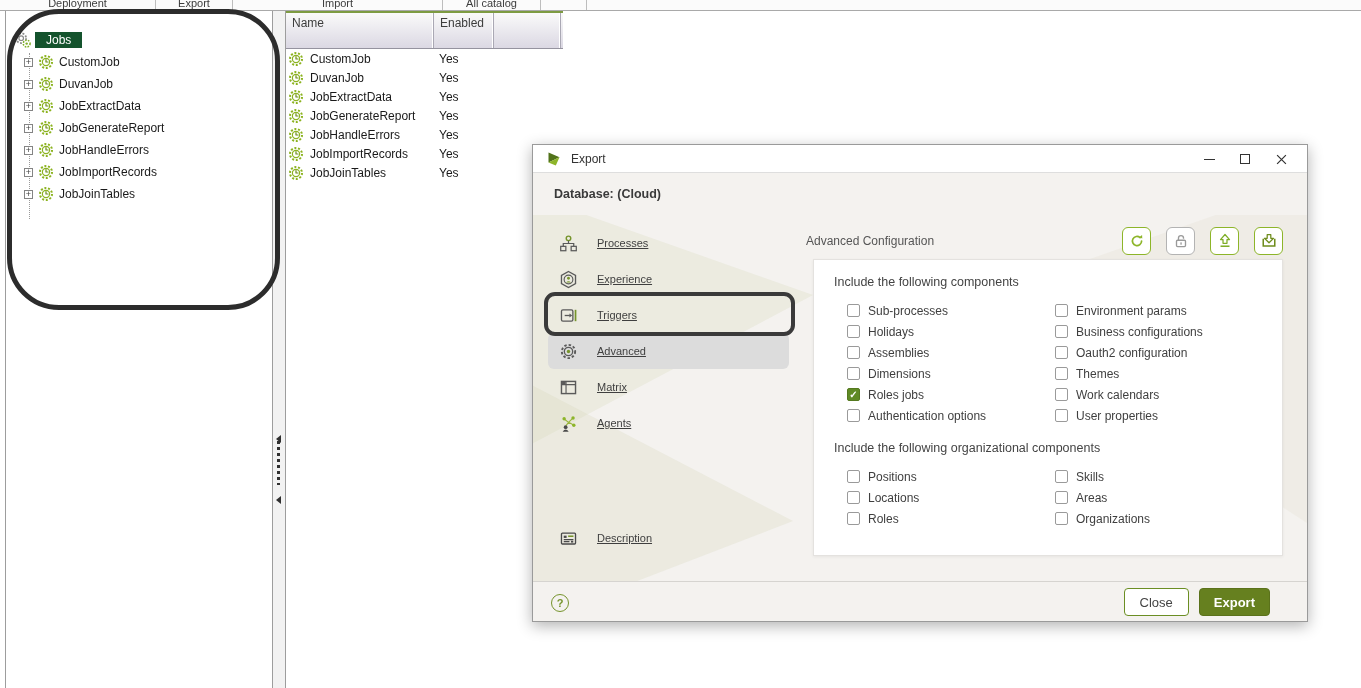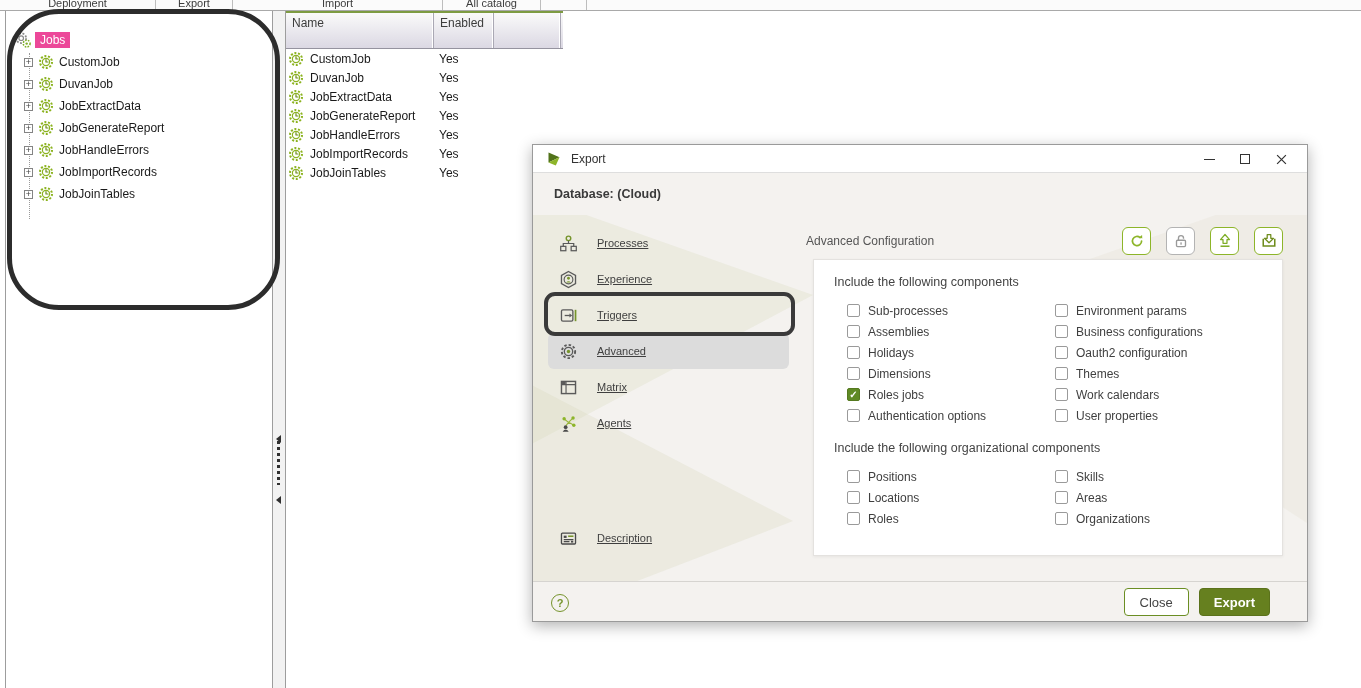--- a/index.html
+++ b/index.html
@@ -20,21 +20,21 @@
   .tree-vline{position:absolute;left:23px;top:42px;height:166px;width:0;border-left:1px dotted #9a9a9a;}
   .tree-row{display:flex;align-items:center;height:22px;font-size:12px;position:relative;}
   .tree-root{padding-left:8px;}
   .tree-child{padding-left:18px;}
   .expander{width:9px;height:9px;border:1px solid #848484;background:#fff;margin-right:5px;
             font-size:9px;line-height:7px;text-align:center;color:#444;flex:0 0 auto;}
   .t-icon{width:16px;height:16px;margin-right:5px;flex:0 0 auto;display:inline-flex;}
   .t-icon svg{width:100%;height:100%;}
   .root-icon{width:18px;height:18px;margin-right:3px;display:inline-flex;}
   .root-icon svg{width:100%;height:100%;}
-  .sel{background:#ec4899;color:#fff;padding:1px 5px;}
+  .sel{background:#14532d;color:#fff;padding:1px 11px;}
 
   
   .tree-ring{position:absolute;left:7px;top:9px;width:273px;height:301px;border:5px solid #2c2c2c;
              border-radius:52px;pointer-events:none;z-index:30;}
 
   
   .splitter{position:absolute;left:273px;top:11px;width:13px;height:677px;background:#f2f2f2;
             border-right:1px solid #9d9d9d;}
   .sp-arrow{position:absolute;left:3px;width:0;height:0;border-top:4px solid transparent;
             border-bottom:4px solid transparent;border-right:5px solid #2f2f2f;}
@@ -506,25 +506,25 @@
           <div id="sections">
               <div class="sec-title">Include the following components</div>
               <div class="cb-grid">
                 <div class="cb-col left">
                   <div class="cb-row">
                     <span class="cb-box"></span>
                     <span class="cb-label">Sub-processes</span>
                   </div>
                   <div class="cb-row">
                     <span class="cb-box"></span>
+                    <span class="cb-label">Holidays</span>
+                  </div>
+                  <div class="cb-row">
+                    <span class="cb-box"></span>
                     <span class="cb-label">Assemblies</span>
-                  </div>
-                  <div class="cb-row">
-                    <span class="cb-box"></span>
-                    <span class="cb-label">Holidays</span>
                   </div>
                   <div class="cb-row">
                     <span class="cb-box"></span>
                     <span class="cb-label">Dimensions</span>
                   </div>
                   <div class="cb-row">
                     <span class="cb-box checked">✓</span>
                     <span class="cb-label">Roles jobs</span>
                   </div>
                   <div class="cb-row">

